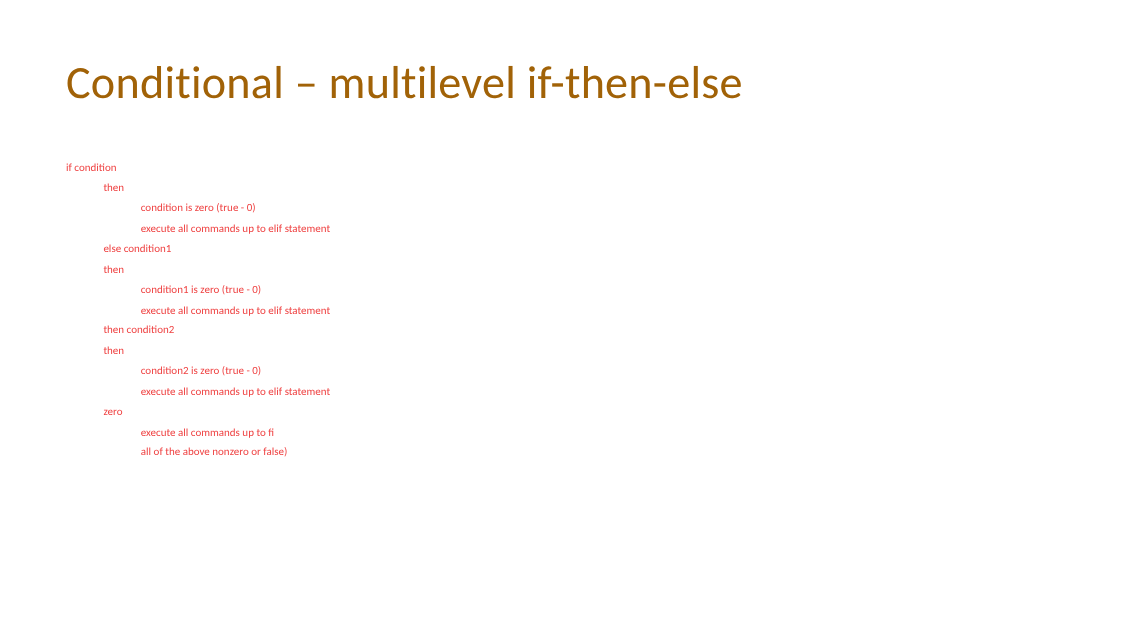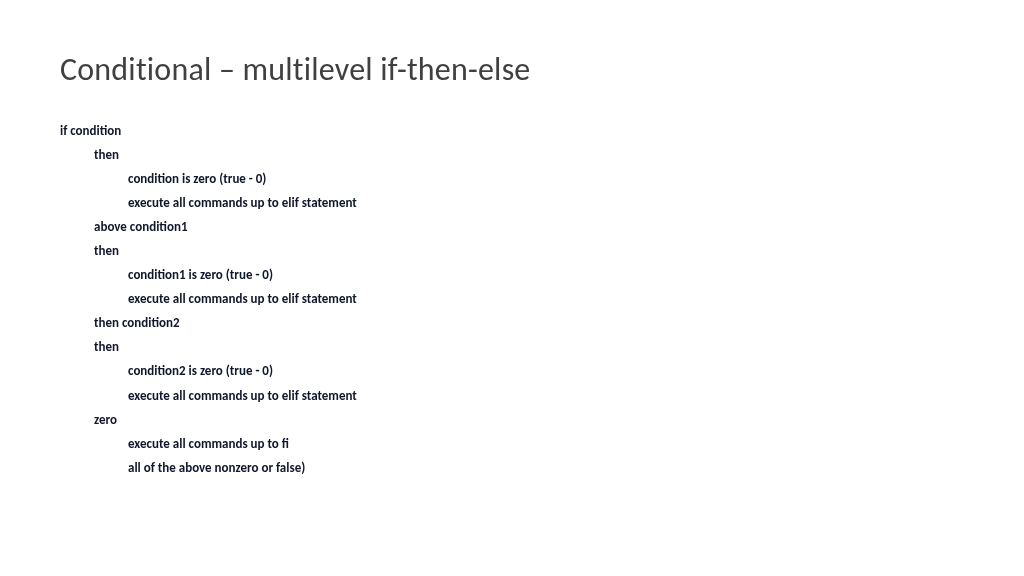--- a/index.html
+++ b/index.html
@@ -1,34 +1,34 @@
 <!DOCTYPE html>
 <html><head>
 <meta charset="utf-8">
 <style>
   * { margin: 0; padding: 0; box-sizing: border-box; }
   html, body { width: 1024px; height: 576px; background: #ffffff; font-family: Calibri, "Segoe UI", Arial, sans-serif; color: #000; }
   .slide { width: 1024px; height: 576px; position: relative; padding: 50px 60px 30px 60px; }
-  .title { font-size: 32px; font-weight: 400; color: #404040; letter-spacing: 0.2px; margin-bottom: 30px; }
-  .body { font-size: 13px; line-height: 1.85; color: #0f172a; font-weight: bold; }
+  .title { font-size: 42px; font-weight: 400; color: #a16207; letter-spacing: 0.2px; margin-bottom: 42px; }
+  .body { font-size: 10px; line-height: 1.85; color: #ef4444; }
   .i0 { padding-left: 0px; }
   .i1 { padding-left: 34px; }
   .i2 { padding-left: 68px; }
 </style>
 </head>
 <body>
 
 <div class="slide">
   <h1 class="title">Conditional – multilevel if-then-else</h1>
   <div class="body" id="body-lines">
       <div class="i0">if condition</div>
       <div class="i1">then</div>
       <div class="i2">condition is zero (true - 0)</div>
       <div class="i2">execute all commands up to elif statement</div>
-      <div class="i1">above condition1</div>
+      <div class="i1">else condition1</div>
       <div class="i1">then</div>
       <div class="i2">condition1 is zero (true - 0)</div>
       <div class="i2">execute all commands up to elif statement</div>
       <div class="i1">then condition2</div>
       <div class="i1">then</div>
       <div class="i2">condition2 is zero (true - 0)</div>
       <div class="i2">execute all commands up to elif statement</div>
       <div class="i1">zero</div>
       <div class="i2">execute all commands up to fi</div>
       <div class="i2">all of the above nonzero or false)</div>

